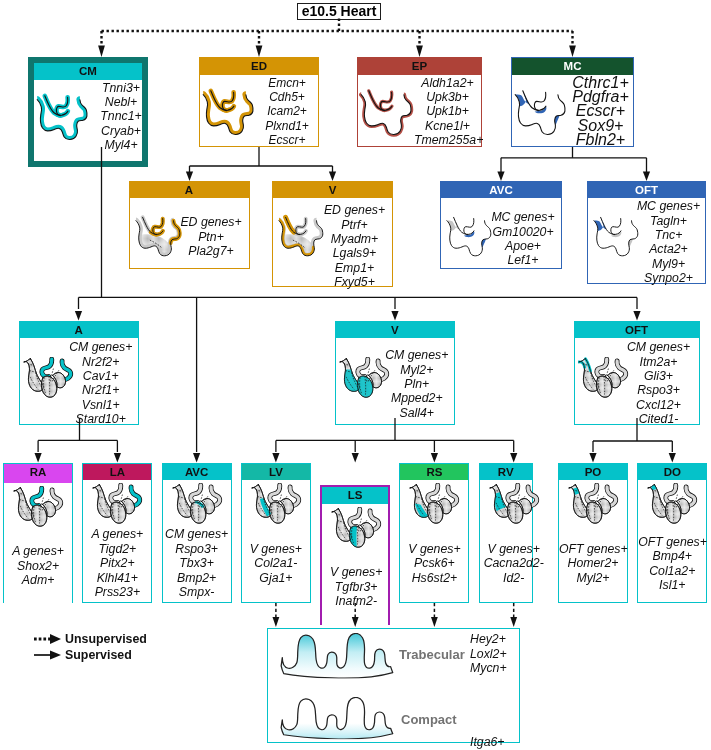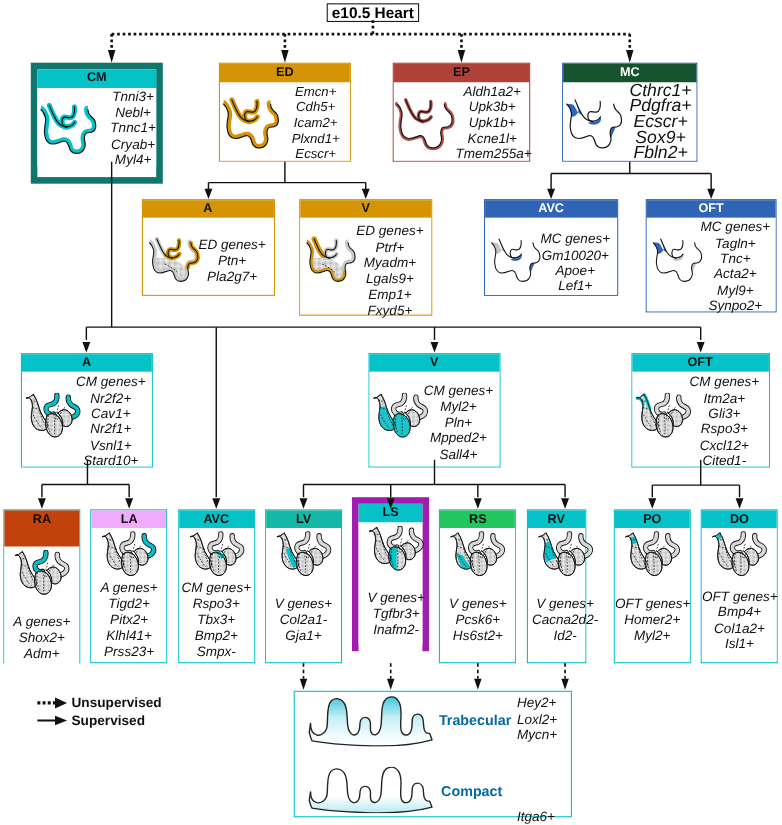--- a/index.html
+++ b/index.html
@@ -12,21 +12,21 @@
 .hdr{box-sizing:border-box;height:16px;line-height:16.5px;text-align:center;color:#fff;
   font-weight:bold;font-size:11.5px;}
 .bdy{position:relative;background:#fff;box-sizing:border-box;}
 .genes{position:absolute;font-style:italic;text-align:center;
   color:#111;font-size:12.3px;line-height:14.4px;white-space:nowrap;}
 .genes span{display:block;}
 .hicon{position:absolute;}
 .rootbox{position:absolute;box-sizing:border-box;border:1.4px solid #1d1d1d;
   background:#fff;text-align:center;font-weight:bold;font-size:14px;color:#000;}
 .legrow{position:absolute;font-weight:bold;font-size:12.4px;color:#111;white-space:nowrap;}
-.t5lab{position:absolute;font-weight:bold;font-size:13px;color:#0369a1;}
+.t5lab{position:absolute;font-weight:bold;font-size:13px;color:#737373;}
 .t5genes{position:absolute;font-style:italic;font-size:12.3px;line-height:14.6px;color:#111;}
 .t5genes span{display:block;}
 </style>
 </head>
 <body>
 
 <div class="canvas">
 
 <svg width="0" height="0" style="position:absolute">
 <defs>
@@ -459,21 +459,21 @@
           <span>CM genes+</span>
           <span>Itm2a+</span>
           <span>Gli3+</span>
           <span>Rspo3+</span>
           <span>Cxcl12+</span>
           <span>Cited1-</span>
         </div>
       </div>
     </div>
 <div class="node" style="left:3.1px;top:462.5px;width:70px;height:140px;border:1px solid #05c2c9">
-      <div class="hdr" style="background:#c2410c;color:#111111;height:33px;line-height:17.2px">RA</div>
+      <div class="hdr" style="background:#d946ef;color:#111111;height:19px;line-height:17.2px">RA</div>
       <div class="bdy" style="height:121.4px">
         <div class="hicon" style="left:9px;top:3px;transform:scale(0.945);transform-origin:0 0">
           <svg class="hicon" width="54" height="47" viewBox="0 0 54 47">
             <clipPath id="dv4l">
               <path d="M8.0 1.9 C9.4 4.0 10.6 6.6 11.6 9.4 C12.8 12.8 13.6 16.4 15.0 19.4 C16.4 22.4 18.4 25.0 19.8 27.2 C21.0 29.2 21.6 31.0 21.4 32.6 C21.2 34.2 20.0 35.4 18.2 36.0 C16.2 36.6 13.8 36.4 11.8 35.4 C9.6 34.3 8.0 32.4 7.0 30.0 C6.0 27.6 5.6 24.6 5.8 22.0 C6.0 19.2 6.6 16.8 6.8 14.4 C7.0 11.8 6.6 9.2 5.6 7.2 C4.6 5.2 3.0 4.0 0.8 5.3 C2.2 5.0 3.6 4.8 4.8 3.8 C6.0 2.8 6.9 1.9 8.0 1.9 Z"></path>
             </clipPath>
             <clipPath id="dv4m">
               <path d="M21.0 22.0 C19.6 25.2 19.2 29.2 19.8 32.8 C20.4 36.4 22.2 39.6 24.8 41.4 C27.2 43.0 30.2 43.0 32.4 41.4 C34.6 39.8 35.8 36.8 35.8 33.6 C35.8 30.2 34.6 26.6 32.6 24.0 C30.6 21.4 27.8 20.0 25.4 20.2 C23.6 20.3 22.0 21.0 21.0 22.0 Z"></path>
             </clipPath>
             <clipPath id="dv4r">
@@ -514,21 +514,21 @@
           </svg>
         </div>
         <div class="genes" style="left:0px;top:61.8px;width:68px;line-height:14.4px;font-size:12.3px">
           <span>A genes+</span>
           <span>Shox2+</span>
           <span>Adm+</span>
         </div>
       </div>
     </div>
 <div class="node" style="left:82.37px;top:462.5px;width:70px;height:140px;border:1px solid #05c2c9">
-      <div class="hdr" style="background:#f0abfc;color:#111111;height:16.6px;line-height:17.2px">LA</div>
+      <div class="hdr" style="background:#be185d;color:#111111;height:16.6px;line-height:17.2px">LA</div>
       <div class="bdy" style="height:121.4px">
         <div class="hicon" style="left:9px;top:3px;transform:scale(0.945);transform-origin:0 0">
           <svg class="hicon" width="54" height="47" viewBox="0 0 54 47">
             <clipPath id="dv5l">
               <path d="M8.0 1.9 C9.4 4.0 10.6 6.6 11.6 9.4 C12.8 12.8 13.6 16.4 15.0 19.4 C16.4 22.4 18.4 25.0 19.8 27.2 C21.0 29.2 21.6 31.0 21.4 32.6 C21.2 34.2 20.0 35.4 18.2 36.0 C16.2 36.6 13.8 36.4 11.8 35.4 C9.6 34.3 8.0 32.4 7.0 30.0 C6.0 27.6 5.6 24.6 5.8 22.0 C6.0 19.2 6.6 16.8 6.8 14.4 C7.0 11.8 6.6 9.2 5.6 7.2 C4.6 5.2 3.0 4.0 0.8 5.3 C2.2 5.0 3.6 4.8 4.8 3.8 C6.0 2.8 6.9 1.9 8.0 1.9 Z"></path>
             </clipPath>
             <clipPath id="dv5m">
               <path d="M21.0 22.0 C19.6 25.2 19.2 29.2 19.8 32.8 C20.4 36.4 22.2 39.6 24.8 41.4 C27.2 43.0 30.2 43.0 32.4 41.4 C34.6 39.8 35.8 36.8 35.8 33.6 C35.8 30.2 34.6 26.6 32.6 24.0 C30.6 21.4 27.8 20.0 25.4 20.2 C23.6 20.3 22.0 21.0 21.0 22.0 Z"></path>
             </clipPath>
             <clipPath id="dv5r">
@@ -680,21 +680,21 @@
             </g>
           </svg>
         </div>
         <div class="genes" style="left:0px;top:61.8px;width:68px;line-height:14.4px;font-size:12.3px">
           <span>V genes+</span>
           <span>Col2a1-</span>
           <span>Gja1+</span>
         </div>
       </div>
     </div>
-<div class="node" style="left:320.18px;top:452px;width:70px;height:140px;border:6px solid #a21caf">
+<div class="node" style="left:320.18px;top:485px;width:70px;height:140px;border:2px solid #a21caf">
       <div class="hdr" style="background:#05c2c9;color:#111111;height:16.6px;line-height:17.2px">LS</div>
       <div class="bdy" style="height:121.4px">
         <div class="hicon" style="left:9px;top:3px;transform:scale(0.945);transform-origin:0 0">
           <svg class="hicon" width="54" height="47" viewBox="0 0 54 47">
             <clipPath id="dv8l">
               <path d="M8.0 1.9 C9.4 4.0 10.6 6.6 11.6 9.4 C12.8 12.8 13.6 16.4 15.0 19.4 C16.4 22.4 18.4 25.0 19.8 27.2 C21.0 29.2 21.6 31.0 21.4 32.6 C21.2 34.2 20.0 35.4 18.2 36.0 C16.2 36.6 13.8 36.4 11.8 35.4 C9.6 34.3 8.0 32.4 7.0 30.0 C6.0 27.6 5.6 24.6 5.8 22.0 C6.0 19.2 6.6 16.8 6.8 14.4 C7.0 11.8 6.6 9.2 5.6 7.2 C4.6 5.2 3.0 4.0 0.8 5.3 C2.2 5.0 3.6 4.8 4.8 3.8 C6.0 2.8 6.9 1.9 8.0 1.9 Z"></path>
             </clipPath>
             <clipPath id="dv8m">
               <path d="M21.0 22.0 C19.6 25.2 19.2 29.2 19.8 32.8 C20.4 36.4 22.2 39.6 24.8 41.4 C27.2 43.0 30.2 43.0 32.4 41.4 C34.6 39.8 35.8 36.8 35.8 33.6 C35.8 30.2 34.6 26.6 32.6 24.0 C30.6 21.4 27.8 20.0 25.4 20.2 C23.6 20.3 22.0 21.0 21.0 22.0 Z"></path>
             </clipPath>

